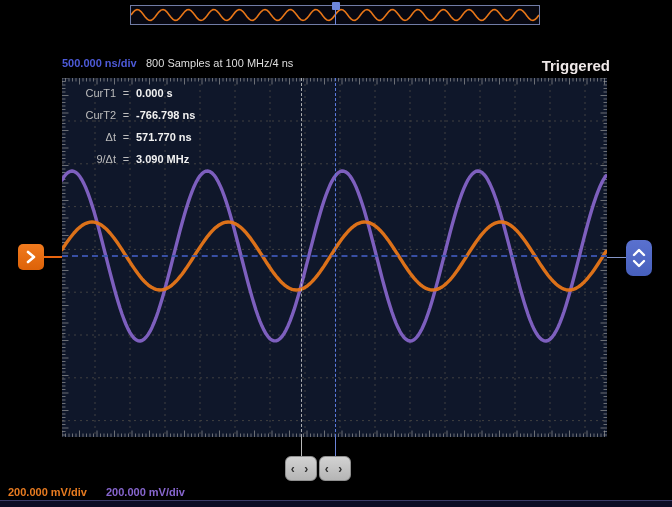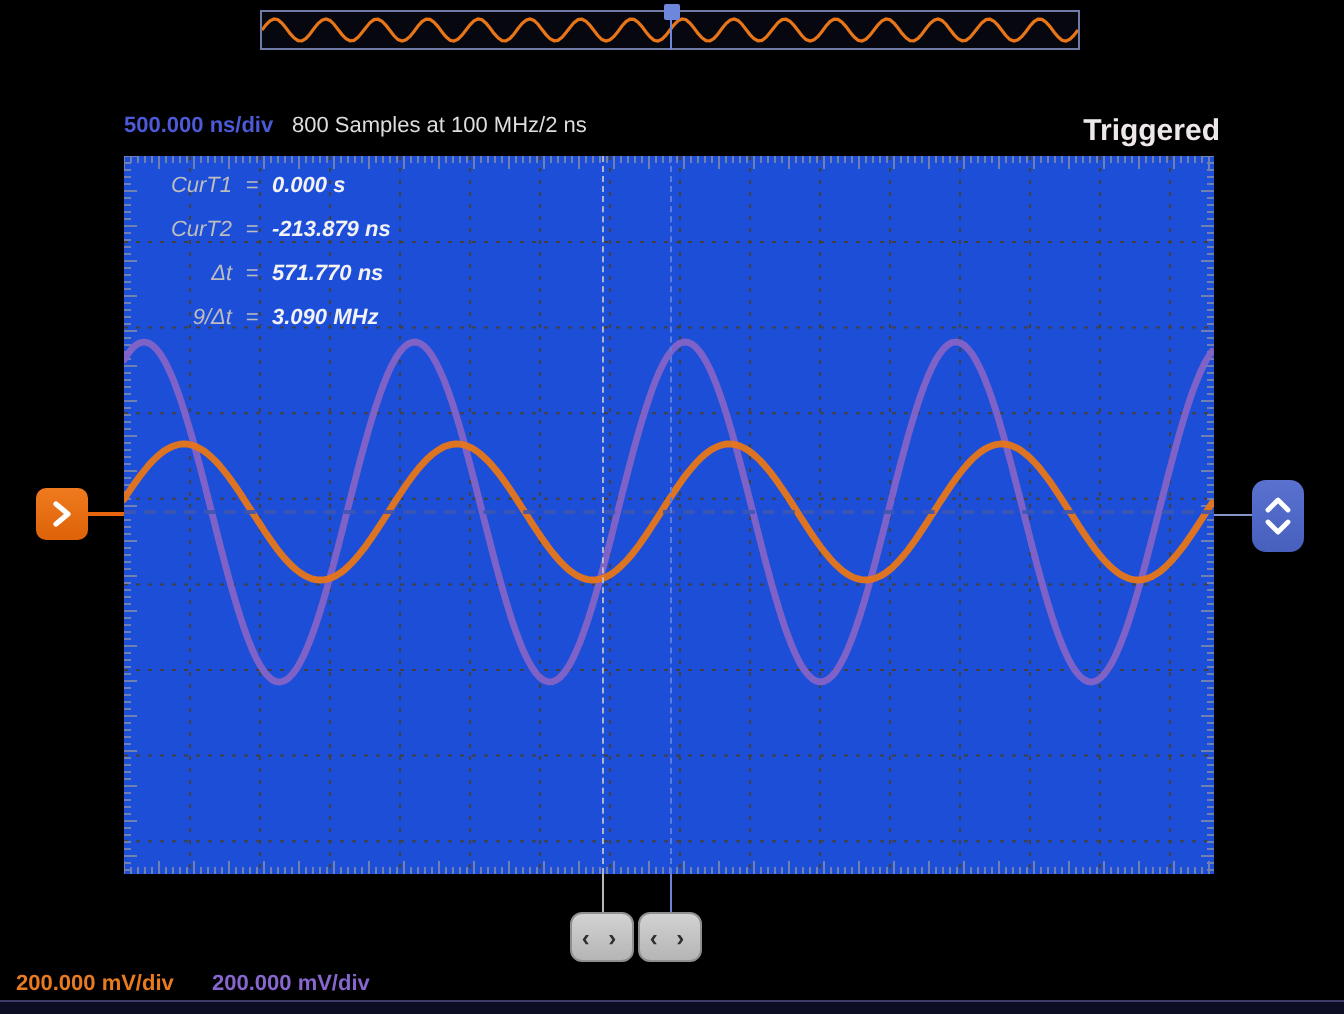--- a/index.html
+++ b/index.html
@@ -14,21 +14,21 @@
   .ov-pin  { position:absolute; left:332px; top:2px; width:8px; height:8px;
              background:#6d87dc; border-radius:1px; }
   .ov-stem { position:absolute; left:335px; top:10px; width:1px; height:15px; background:#6d87dc; }
 
   
   .hdr-timebase { position:absolute; left:62px; top:57px; font-size:11px; font-weight:bold; color:#4d5ad8; }
   .hdr-samples  { position:absolute; left:146px; top:57px; font-size:11px; color:#dedede; }
   .hdr-status   { position:absolute; right:62px; top:57px; font-size:15px; font-weight:bold; color:#efe8e8; }
 
   
-  .plot { position:absolute; left:62px; top:78px; width:545px; height:359px; background:#1d4ed8;font-style:italic; }
+  .plot { position:absolute; left:62px; top:78px; width:545px; height:359px; background:#0f172a; }
   .plot svg { position:absolute; left:0; top:0; }
 
   .zero-line { position:absolute; left:0; top:177px; width:545px; height:0;
                border-top:2px dashed #3d56b2; opacity:.9; }
 
   .cursor { position:absolute; top:0; width:0; height:359px; }
   .cursor-t2 { left:239px; border-left:1px dashed #c8c8c8; opacity:.85; }
   .cursor-t1 { left:273px; border-left:1px dashed #5c7ce0; }
   .cursor-stub { position:absolute; top:437px; width:1px; height:20px; }
   .stub-t2 { left:301px; background:#b9b9b9; }
@@ -74,42 +74,42 @@
 
   <div class="overview">
     <svg width="408" height="18" id="ov-svg">
         <path d="M0 9.0L2 6.4L4 4.4L6 3.5L8 3.9L10 5.6L12 8.0L14 10.7L16 12.9L18 14.3L20 14.4L22 13.2L24 11.0L26 8.3L28 5.8L30 4.1L32 3.5L34 4.2L36 6.1L38 8.7L40 11.3L42 13.4L44 14.4L46 14.2L48 12.7L50 10.3L52 7.7L54 5.3L56 3.8L58 3.6L60 4.6L62 6.7L64 9.3L66 11.9L68 13.8L70 14.5L72 13.9L74 12.2L76 9.7L78 7.0L80 4.8L82 3.6L84 3.7L86 5.1L88 7.3L90 10.0L92 12.4L94 14.1L96 14.5L98 13.6L100 11.6L102 9.0L104 6.4L106 4.4L108 3.5L110 3.9L112 5.6L114 8.0L116 10.7L118 12.9L120 14.3L122 14.4L124 13.2L126 11.0L128 8.3L130 5.8L132 4.1L134 3.5L136 4.2L138 6.1L140 8.7L142 11.3L144 13.4L146 14.4L148 14.2L150 12.7L152 10.3L154 7.7L156 5.3L158 3.8L160 3.6L162 4.6L164 6.7L166 9.3L168 11.9L170 13.8L172 14.5L174 13.9L176 12.2L178 9.7L180 7.0L182 4.8L184 3.6L186 3.7L188 5.1L190 7.3L192 10.0L194 12.4L196 14.1L198 14.5L200 13.6L202 11.6L204 9.0L206 6.4L208 4.4L210 3.5L212 3.9L214 5.6L216 8.0L218 10.7L220 12.9L222 14.3L224 14.4L226 13.2L228 11.0L230 8.3L232 5.8L234 4.1L236 3.5L238 4.2L240 6.1L242 8.7L244 11.3L246 13.4L248 14.4L250 14.2L252 12.7L254 10.3L256 7.7L258 5.3L260 3.8L262 3.6L264 4.6L266 6.7L268 9.3L270 11.9L272 13.8L274 14.5L276 13.9L278 12.2L280 9.7L282 7.0L284 4.8L286 3.6L288 3.7L290 5.1L292 7.3L294 10.0L296 12.4L298 14.1L300 14.5L302 13.6L304 11.6L306 9.0L308 6.4L310 4.4L312 3.5L314 3.9L316 5.6L318 8.0L320 10.7L322 12.9L324 14.3L326 14.4L328 13.2L330 11.0L332 8.3L334 5.8L336 4.1L338 3.5L340 4.2L342 6.1L344 8.7L346 11.3L348 13.4L350 14.4L352 14.2L354 12.7L356 10.3L358 7.7L360 5.3L362 3.8L364 3.6L366 4.6L368 6.7L370 9.3L372 11.9L374 13.8L376 14.5L378 13.9L380 12.2L382 9.7L384 7.0L386 4.8L388 3.6L390 3.7L392 5.1L394 7.3L396 10.0L398 12.4L400 14.1L402 14.5L404 13.6L406 11.6L408 9.0" stroke="#e87618" stroke-width="1.6" fill="none"></path>
       </svg>
   </div>
   <div class="ov-pin"></div>
   <div class="ov-stem"></div>
 
   <div class="hdr-timebase">500.000 ns/div</div>
-  <div class="hdr-samples">800 Samples at 100 MHz/2 ns</div>
+  <div class="hdr-samples">800 Samples at 100 MHz/4 ns</div>
   <div class="hdr-status">Triggered</div>
 
   <div class="plot">
     <svg id="scope-svg" width="545" height="359">
         <path d="M33 0 V359 M68 0 V359 M103 0 V359 M138 0 V359 M173 0 V359 M208 0 V359 M243 0 V359 M278 0 V359 M313 0 V359 M348 0 V359 M383 0 V359 M418 0 V359 M453 0 V359 M488 0 V359 M523 0 V359 M0 43.0 H545 M0 85.8 H545 M0 128.6 H545 M0 171.4 H545 M0 214.2 H545 M0 257.0 H545 M0 299.8 H545 M0 342.6 H545 " stroke="#414141" stroke-width="1" fill="none" stroke-dasharray="2 4"></path>
         <path d="M0.0 0 V6.5 M0.0 359 V352.5 M3.5 0 V3.5 M3.5 359 V355.5 M7.0 0 V3.5 M7.0 359 V355.5 M10.5 0 V3.5 M10.5 359 V355.5 M14.0 0 V3.5 M14.0 359 V355.5 M17.5 0 V6.5 M17.5 359 V352.5 M21.0 0 V3.5 M21.0 359 V355.5 M24.5 0 V3.5 M24.5 359 V355.5 M28.0 0 V3.5 M28.0 359 V355.5 M31.5 0 V3.5 M31.5 359 V355.5 M35.0 0 V6.5 M35.0 359 V352.5 M38.5 0 V3.5 M38.5 359 V355.5 M42.0 0 V3.5 M42.0 359 V355.5 M45.5 0 V3.5 M45.5 359 V355.5 M49.0 0 V3.5 M49.0 359 V355.5 M52.5 0 V6.5 M52.5 359 V352.5 M56.0 0 V3.5 M56.0 359 V355.5 M59.5 0 V3.5 M59.5 359 V355.5 M63.0 0 V3.5 M63.0 359 V355.5 M66.5 0 V3.5 M66.5 359 V355.5 M70.0 0 V6.5 M70.0 359 V352.5 M73.5 0 V3.5 M73.5 359 V355.5 M77.0 0 V3.5 M77.0 359 V355.5 M80.5 0 V3.5 M80.5 359 V355.5 M84.0 0 V3.5 M84.0 359 V355.5 M87.5 0 V6.5 M87.5 359 V352.5 M91.0 0 V3.5 M91.0 359 V355.5 M94.5 0 V3.5 M94.5 359 V355.5 M98.0 0 V3.5 M98.0 359 V355.5 M101.5 0 V3.5 M101.5 359 V355.5 M105.0 0 V6.5 M105.0 359 V352.5 M108.5 0 V3.5 M108.5 359 V355.5 M112.0 0 V3.5 M112.0 359 V355.5 M115.5 0 V3.5 M115.5 359 V355.5 M119.0 0 V3.5 M119.0 359 V355.5 M122.5 0 V6.5 M122.5 359 V352.5 M126.0 0 V3.5 M126.0 359 V355.5 M129.5 0 V3.5 M129.5 359 V355.5 M133.0 0 V3.5 M133.0 359 V355.5 M136.5 0 V3.5 M136.5 359 V355.5 M140.0 0 V6.5 M140.0 359 V352.5 M143.5 0 V3.5 M143.5 359 V355.5 M147.0 0 V3.5 M147.0 359 V355.5 M150.5 0 V3.5 M150.5 359 V355.5 M154.0 0 V3.5 M154.0 359 V355.5 M157.5 0 V6.5 M157.5 359 V352.5 M161.0 0 V3.5 M161.0 359 V355.5 M164.5 0 V3.5 M164.5 359 V355.5 M168.0 0 V3.5 M168.0 359 V355.5 M171.5 0 V3.5 M171.5 359 V355.5 M175.0 0 V6.5 M175.0 359 V352.5 M178.5 0 V3.5 M178.5 359 V355.5 M182.0 0 V3.5 M182.0 359 V355.5 M185.5 0 V3.5 M185.5 359 V355.5 M189.0 0 V3.5 M189.0 359 V355.5 M192.5 0 V6.5 M192.5 359 V352.5 M196.0 0 V3.5 M196.0 359 V355.5 M199.5 0 V3.5 M199.5 359 V355.5 M203.0 0 V3.5 M203.0 359 V355.5 M206.5 0 V3.5 M206.5 359 V355.5 M210.0 0 V6.5 M210.0 359 V352.5 M213.5 0 V3.5 M213.5 359 V355.5 M217.0 0 V3.5 M217.0 359 V355.5 M220.5 0 V3.5 M220.5 359 V355.5 M224.0 0 V3.5 M224.0 359 V355.5 M227.5 0 V6.5 M227.5 359 V352.5 M231.0 0 V3.5 M231.0 359 V355.5 M234.5 0 V3.5 M234.5 359 V355.5 M238.0 0 V3.5 M238.0 359 V355.5 M241.5 0 V3.5 M241.5 359 V355.5 M245.0 0 V6.5 M245.0 359 V352.5 M248.5 0 V3.5 M248.5 359 V355.5 M252.0 0 V3.5 M252.0 359 V355.5 M255.5 0 V3.5 M255.5 359 V355.5 M259.0 0 V3.5 M259.0 359 V355.5 M262.5 0 V6.5 M262.5 359 V352.5 M266.0 0 V3.5 M266.0 359 V355.5 M269.5 0 V3.5 M269.5 359 V355.5 M273.0 0 V3.5 M273.0 359 V355.5 M276.5 0 V3.5 M276.5 359 V355.5 M280.0 0 V6.5 M280.0 359 V352.5 M283.5 0 V3.5 M283.5 359 V355.5 M287.0 0 V3.5 M287.0 359 V355.5 M290.5 0 V3.5 M290.5 359 V355.5 M294.0 0 V3.5 M294.0 359 V355.5 M297.5 0 V6.5 M297.5 359 V352.5 M301.0 0 V3.5 M301.0 359 V355.5 M304.5 0 V3.5 M304.5 359 V355.5 M308.0 0 V3.5 M308.0 359 V355.5 M311.5 0 V3.5 M311.5 359 V355.5 M315.0 0 V6.5 M315.0 359 V352.5 M318.5 0 V3.5 M318.5 359 V355.5 M322.0 0 V3.5 M322.0 359 V355.5 M325.5 0 V3.5 M325.5 359 V355.5 M329.0 0 V3.5 M329.0 359 V355.5 M332.5 0 V6.5 M332.5 359 V352.5 M336.0 0 V3.5 M336.0 359 V355.5 M339.5 0 V3.5 M339.5 359 V355.5 M343.0 0 V3.5 M343.0 359 V355.5 M346.5 0 V3.5 M346.5 359 V355.5 M350.0 0 V6.5 M350.0 359 V352.5 M353.5 0 V3.5 M353.5 359 V355.5 M357.0 0 V3.5 M357.0 359 V355.5 M360.5 0 V3.5 M360.5 359 V355.5 M364.0 0 V3.5 M364.0 359 V355.5 M367.5 0 V6.5 M367.5 359 V352.5 M371.0 0 V3.5 M371.0 359 V355.5 M374.5 0 V3.5 M374.5 359 V355.5 M378.0 0 V3.5 M378.0 359 V355.5 M381.5 0 V3.5 M381.5 359 V355.5 M385.0 0 V6.5 M385.0 359 V352.5 M388.5 0 V3.5 M388.5 359 V355.5 M392.0 0 V3.5 M392.0 359 V355.5 M395.5 0 V3.5 M395.5 359 V355.5 M399.0 0 V3.5 M399.0 359 V355.5 M402.5 0 V6.5 M402.5 359 V352.5 M406.0 0 V3.5 M406.0 359 V355.5 M409.5 0 V3.5 M409.5 359 V355.5 M413.0 0 V3.5 M413.0 359 V355.5 M416.5 0 V3.5 M416.5 359 V355.5 M420.0 0 V6.5 M420.0 359 V352.5 M423.5 0 V3.5 M423.5 359 V355.5 M427.0 0 V3.5 M427.0 359 V355.5 M430.5 0 V3.5 M430.5 359 V355.5 M434.0 0 V3.5 M434.0 359 V355.5 M437.5 0 V6.5 M437.5 359 V352.5 M441.0 0 V3.5 M441.0 359 V355.5 M444.5 0 V3.5 M444.5 359 V355.5 M448.0 0 V3.5 M448.0 359 V355.5 M451.5 0 V3.5 M451.5 359 V355.5 M455.0 0 V6.5 M455.0 359 V352.5 M458.5 0 V3.5 M458.5 359 V355.5 M462.0 0 V3.5 M462.0 359 V355.5 M465.5 0 V3.5 M465.5 359 V355.5 M469.0 0 V3.5 M469.0 359 V355.5 M472.5 0 V6.5 M472.5 359 V352.5 M476.0 0 V3.5 M476.0 359 V355.5 M479.5 0 V3.5 M479.5 359 V355.5 M483.0 0 V3.5 M483.0 359 V355.5 M486.5 0 V3.5 M486.5 359 V355.5 M490.0 0 V6.5 M490.0 359 V352.5 M493.5 0 V3.5 M493.5 359 V355.5 M497.0 0 V3.5 M497.0 359 V355.5 M500.5 0 V3.5 M500.5 359 V355.5 M504.0 0 V3.5 M504.0 359 V355.5 M507.5 0 V6.5 M507.5 359 V352.5 M511.0 0 V3.5 M511.0 359 V355.5 M514.5 0 V3.5 M514.5 359 V355.5 M518.0 0 V3.5 M518.0 359 V355.5 M521.5 0 V3.5 M521.5 359 V355.5 M525.0 0 V6.5 M525.0 359 V352.5 M528.5 0 V3.5 M528.5 359 V355.5 M532.0 0 V3.5 M532.0 359 V355.5 M535.5 0 V3.5 M535.5 359 V355.5 M539.0 0 V3.5 M539.0 359 V355.5 M542.5 0 V6.5 M542.5 359 V352.5 M0 0.0 H6.5 M545 0.0 H538.5 M0 3.5 H3.5 M545 3.5 H541.5 M0 7.0 H3.5 M545 7.0 H541.5 M0 10.5 H3.5 M545 10.5 H541.5 M0 14.0 H3.5 M545 14.0 H541.5 M0 17.5 H6.5 M545 17.5 H538.5 M0 21.0 H3.5 M545 21.0 H541.5 M0 24.5 H3.5 M545 24.5 H541.5 M0 28.0 H3.5 M545 28.0 H541.5 M0 31.5 H3.5 M545 31.5 H541.5 M0 35.0 H6.5 M545 35.0 H538.5 M0 38.5 H3.5 M545 38.5 H541.5 M0 42.0 H3.5 M545 42.0 H541.5 M0 45.5 H3.5 M545 45.5 H541.5 M0 49.0 H3.5 M545 49.0 H541.5 M0 52.5 H6.5 M545 52.5 H538.5 M0 56.0 H3.5 M545 56.0 H541.5 M0 59.5 H3.5 M545 59.5 H541.5 M0 63.0 H3.5 M545 63.0 H541.5 M0 66.5 H3.5 M545 66.5 H541.5 M0 70.0 H6.5 M545 70.0 H538.5 M0 73.5 H3.5 M545 73.5 H541.5 M0 77.0 H3.5 M545 77.0 H541.5 M0 80.5 H3.5 M545 80.5 H541.5 M0 84.0 H3.5 M545 84.0 H541.5 M0 87.5 H6.5 M545 87.5 H538.5 M0 91.0 H3.5 M545 91.0 H541.5 M0 94.5 H3.5 M545 94.5 H541.5 M0 98.0 H3.5 M545 98.0 H541.5 M0 101.5 H3.5 M545 101.5 H541.5 M0 105.0 H6.5 M545 105.0 H538.5 M0 108.5 H3.5 M545 108.5 H541.5 M0 112.0 H3.5 M545 112.0 H541.5 M0 115.5 H3.5 M545 115.5 H541.5 M0 119.0 H3.5 M545 119.0 H541.5 M0 122.5 H6.5 M545 122.5 H538.5 M0 126.0 H3.5 M545 126.0 H541.5 M0 129.5 H3.5 M545 129.5 H541.5 M0 133.0 H3.5 M545 133.0 H541.5 M0 136.5 H3.5 M545 136.5 H541.5 M0 140.0 H6.5 M545 140.0 H538.5 M0 143.5 H3.5 M545 143.5 H541.5 M0 147.0 H3.5 M545 147.0 H541.5 M0 150.5 H3.5 M545 150.5 H541.5 M0 154.0 H3.5 M545 154.0 H541.5 M0 157.5 H6.5 M545 157.5 H538.5 M0 161.0 H3.5 M545 161.0 H541.5 M0 164.5 H3.5 M545 164.5 H541.5 M0 168.0 H3.5 M545 168.0 H541.5 M0 171.5 H3.5 M545 171.5 H541.5 M0 175.0 H6.5 M545 175.0 H538.5 M0 178.5 H3.5 M545 178.5 H541.5 M0 182.0 H3.5 M545 182.0 H541.5 M0 185.5 H3.5 M545 185.5 H541.5 M0 189.0 H3.5 M545 189.0 H541.5 M0 192.5 H6.5 M545 192.5 H538.5 M0 196.0 H3.5 M545 196.0 H541.5 M0 199.5 H3.5 M545 199.5 H541.5 M0 203.0 H3.5 M545 203.0 H541.5 M0 206.5 H3.5 M545 206.5 H541.5 M0 210.0 H6.5 M545 210.0 H538.5 M0 213.5 H3.5 M545 213.5 H541.5 M0 217.0 H3.5 M545 217.0 H541.5 M0 220.5 H3.5 M545 220.5 H541.5 M0 224.0 H3.5 M545 224.0 H541.5 M0 227.5 H6.5 M545 227.5 H538.5 M0 231.0 H3.5 M545 231.0 H541.5 M0 234.5 H3.5 M545 234.5 H541.5 M0 238.0 H3.5 M545 238.0 H541.5 M0 241.5 H3.5 M545 241.5 H541.5 M0 245.0 H6.5 M545 245.0 H538.5 M0 248.5 H3.5 M545 248.5 H541.5 M0 252.0 H3.5 M545 252.0 H541.5 M0 255.5 H3.5 M545 255.5 H541.5 M0 259.0 H3.5 M545 259.0 H541.5 M0 262.5 H6.5 M545 262.5 H538.5 M0 266.0 H3.5 M545 266.0 H541.5 M0 269.5 H3.5 M545 269.5 H541.5 M0 273.0 H3.5 M545 273.0 H541.5 M0 276.5 H3.5 M545 276.5 H541.5 M0 280.0 H6.5 M545 280.0 H538.5 M0 283.5 H3.5 M545 283.5 H541.5 M0 287.0 H3.5 M545 287.0 H541.5 M0 290.5 H3.5 M545 290.5 H541.5 M0 294.0 H3.5 M545 294.0 H541.5 M0 297.5 H6.5 M545 297.5 H538.5 M0 301.0 H3.5 M545 301.0 H541.5 M0 304.5 H3.5 M545 304.5 H541.5 M0 308.0 H3.5 M545 308.0 H541.5 M0 311.5 H3.5 M545 311.5 H541.5 M0 315.0 H6.5 M545 315.0 H538.5 M0 318.5 H3.5 M545 318.5 H541.5 M0 322.0 H3.5 M545 322.0 H541.5 M0 325.5 H3.5 M545 325.5 H541.5 M0 329.0 H3.5 M545 329.0 H541.5 M0 332.5 H6.5 M545 332.5 H538.5 M0 336.0 H3.5 M545 336.0 H541.5 M0 339.5 H3.5 M545 339.5 H541.5 M0 343.0 H3.5 M545 343.0 H541.5 M0 346.5 H3.5 M545 346.5 H541.5 M0 350.0 H6.5 M545 350.0 H538.5 M0 353.5 H3.5 M545 353.5 H541.5 M0 357.0 H3.5 M545 357.0 H541.5 " stroke="#9c9c9c" stroke-width="1" fill="none" opacity="0.65"></path>
         <path d="M0 102.0L2 98.8L4 96.3L6 94.5L8 93.4L10 93.0L12 93.4L14 94.5L16 96.3L18 98.8L20 102.0L22 105.9L24 110.3L26 115.4L28 121.0L30 127.1L32 133.6L34 140.5L36 147.8L38 155.3L40 163.0L42 170.8L44 178.7L46 186.6L48 194.4L50 202.0L52 209.5L54 216.7L56 223.5L58 230.0L60 236.0L62 241.5L64 246.5L66 250.9L68 254.6L70 257.7L72 260.1L74 261.8L76 262.8L78 263.0L80 262.5L82 261.3L84 259.3L86 256.7L88 253.4L90 249.4L92 244.8L94 239.7L96 234.0L98 227.8L100 221.2L102 214.2L104 206.9L106 199.4L108 191.7L110 183.8L112 175.9L114 168.1L116 160.3L118 152.6L120 145.2L122 138.1L124 131.3L126 124.9L128 119.0L130 113.6L132 108.7L134 104.4L136 100.8L138 97.8L140 95.6L142 94.0L144 93.2L146 93.0L148 93.7L150 95.0L152 97.1L154 99.8L156 103.3L158 107.4L160 112.0L162 117.3L164 123.1L166 129.3L168 136.0L170 143.0L172 150.4L174 158.0L176 165.7L178 173.6L180 181.5L182 189.3L184 197.1L186 204.7L188 212.0L190 219.1L192 225.8L194 232.2L196 238.0L198 243.3L200 248.1L202 252.2L204 255.8L206 258.6L208 260.8L210 262.2L212 262.9L214 262.9L216 262.1L218 260.7L220 258.5L222 255.6L224 252.1L226 247.9L228 243.1L230 237.7L232 231.9L234 225.5L236 218.8L238 211.7L240 204.3L242 196.7L244 188.9L246 181.1L248 173.2L250 165.3L252 157.6L254 150.0L256 142.7L258 135.7L260 129.0L262 122.8L264 117.0L266 111.8L268 107.1L270 103.1L272 99.7L274 97.0L276 94.9L278 93.6L280 93.0L282 93.2L284 94.1L286 95.7L288 98.0L290 101.0L292 104.6L294 108.9L296 113.8L298 119.3L300 125.2L302 131.6L304 138.4L306 145.6L308 153.0L310 160.7L312 168.4L314 176.3L316 184.2L318 192.0L320 199.8L322 207.3L324 214.6L326 221.5L328 228.1L330 234.3L332 239.9L334 245.1L336 249.6L338 253.6L340 256.8L342 259.4L344 261.3L346 262.5L348 263.0L350 262.7L352 261.7L354 260.0L356 257.6L358 254.4L360 250.7L362 246.3L364 241.3L366 235.7L368 229.7L370 223.2L372 216.3L374 209.1L376 201.7L378 194.0L380 186.2L382 178.3L384 170.4L386 162.6L388 154.9L390 147.4L392 140.2L394 133.3L396 126.8L398 120.7L400 115.1L402 110.1L404 105.7L406 101.8L408 98.7L410 96.2L412 94.4L414 93.3L416 93.0L418 93.4L420 94.5L422 96.4L424 98.9L426 102.2L428 106.1L430 110.6L432 115.7L434 121.3L436 127.4L438 134.0L440 140.9L442 148.2L444 155.7L446 163.4L448 171.2L450 179.1L452 187.0L454 194.8L456 202.4L458 209.9L460 217.0L462 223.9L464 230.3L466 236.3L468 241.8L470 246.7L472 251.1L474 254.8L476 257.8L478 260.2L480 261.8L482 262.8L484 263.0L486 262.5L488 261.2L490 259.2L492 256.5L494 253.2L496 249.2L498 244.6L500 239.4L502 233.7L504 227.5L506 220.8L508 213.8L510 206.5L512 199.0L514 191.3L516 183.4L518 175.5L520 167.7L522 159.9L524 152.3L526 144.9L528 137.7L530 131.0L532 124.6L534 118.7L536 113.3L538 108.5L540 104.2L542 100.6L544 97.7" stroke="#8463c6" stroke-width="3.4" fill="none" stroke-linejoin="round" stroke-linecap="round" opacity="0.95"></path>
         <path d="M0 171.7L2 168.6L4 165.6L6 162.8L8 160.0L10 157.5L12 155.0L14 152.8L16 150.8L18 149.1L20 147.5L22 146.3L24 145.3L26 144.6L28 144.1L30 144.0L32 144.1L34 144.6L36 145.3L38 146.3L40 147.5L42 149.1L44 150.8L46 152.8L48 155.0L50 157.5L52 160.0L54 162.8L56 165.6L58 168.6L60 171.7L62 174.8L64 177.9L66 181.0L68 184.1L70 187.2L72 190.1L74 193.0L76 195.8L78 198.4L80 200.8L82 203.0L84 205.0L86 206.8L88 208.3L90 209.6L92 210.6L94 211.4L96 211.8L98 212.0L100 211.9L102 211.5L104 210.8L106 209.8L108 208.6L110 207.1L112 205.3L114 203.3L116 201.1L118 198.7L120 196.2L122 193.4L124 190.6L126 187.6L128 184.6L130 181.5L132 178.4L134 175.2L136 172.1L138 169.1L140 166.1L142 163.2L144 160.4L146 157.8L148 155.4L150 153.2L152 151.1L154 149.3L156 147.8L158 146.5L160 145.4L162 144.7L164 144.2L166 144.0L168 144.1L170 144.5L172 145.2L174 146.1L176 147.3L178 148.8L180 150.6L182 152.5L184 154.7L186 157.1L188 159.6L190 162.4L192 165.2L194 168.2L196 171.2L198 174.3L200 177.4L202 180.5L204 183.7L206 186.7L208 189.7L210 192.6L212 195.4L214 198.0L216 200.4L218 202.7L220 204.7L222 206.6L224 208.1L226 209.5L228 210.5L230 211.3L232 211.8L234 212.0L236 211.9L238 211.5L240 210.9L242 210.0L244 208.8L246 207.3L248 205.6L250 203.6L252 201.5L254 199.1L256 196.6L258 193.9L260 191.0L262 188.1L264 185.0L266 181.9L268 178.8L270 175.7L272 172.6L274 169.5L276 166.5L278 163.6L280 160.8L282 158.2L284 155.8L286 153.5L288 151.4L290 149.6L292 148.0L294 146.6L296 145.6L298 144.8L300 144.2L302 144.0L304 144.1L306 144.4L308 145.0L310 146.0L312 147.1L314 148.6L316 150.3L318 152.2L320 154.4L322 156.7L324 159.2L326 161.9L328 164.8L330 167.7L332 170.7L334 173.8L336 176.9L338 180.1L340 183.2L342 186.3L344 189.3L346 192.2L348 195.0L350 197.6L352 200.1L354 202.4L356 204.4L358 206.3L360 207.9L362 209.3L364 210.4L366 211.2L368 211.7L370 212.0L372 211.9L374 211.6L376 211.0L378 210.1L380 209.0L382 207.5L384 205.9L386 203.9L388 201.8L390 199.5L392 197.0L394 194.3L396 191.5L398 188.5L400 185.5L402 182.4L404 179.3L406 176.2L408 173.0L410 170.0L412 167.0L414 164.0L416 161.2L418 158.6L420 156.1L422 153.8L424 151.7L426 149.8L428 148.2L430 146.8L432 145.7L434 144.9L436 144.3L438 144.0L440 144.0L442 144.3L444 144.9L446 145.8L448 146.9L450 148.4L452 150.0L454 151.9L456 154.0L458 156.3L460 158.9L462 161.5L464 164.3L466 167.3L468 170.3L470 173.4L472 176.5L474 179.6L476 182.7L478 185.8L480 188.8L482 191.7L484 194.5L486 197.2L488 199.7L490 202.0L492 204.1L494 206.0L496 207.7L498 209.1L500 210.2L502 211.1L504 211.7L506 212.0L508 212.0L510 211.7L512 211.1L514 210.3L516 209.1L518 207.8L520 206.1L522 204.2L524 202.1L526 199.8L528 197.3L530 194.7L532 191.9L534 189.0L536 186.0L538 182.9L540 179.8L542 176.6L544 173.5" stroke="#e87618" stroke-width="3.4" fill="none" stroke-linejoin="round" stroke-linecap="round" opacity="0.95"></path>
       </svg>
     <div class="zero-line"></div>
     <div class="cursor cursor-t2"></div>
     <div class="cursor cursor-t1"></div>
 
     <div class="readout">
       <div class="r-label">CurT1</div>
       <div class="r-eq">=</div>
       <div class="r-value">0.000 s</div>
 
       <div class="r-label">CurT2</div>
       <div class="r-eq">=</div>
-      <div class="r-value">-213.879 ns</div>
+      <div class="r-value">-766.798 ns</div>
 
       <div class="r-label">Δt</div>
       <div class="r-eq">=</div>
       <div class="r-value">571.770 ns</div>
 
       <div class="r-label">9/Δt</div>
       <div class="r-eq">=</div>
       <div class="r-value">3.090 MHz</div>
     </div>
   </div>

